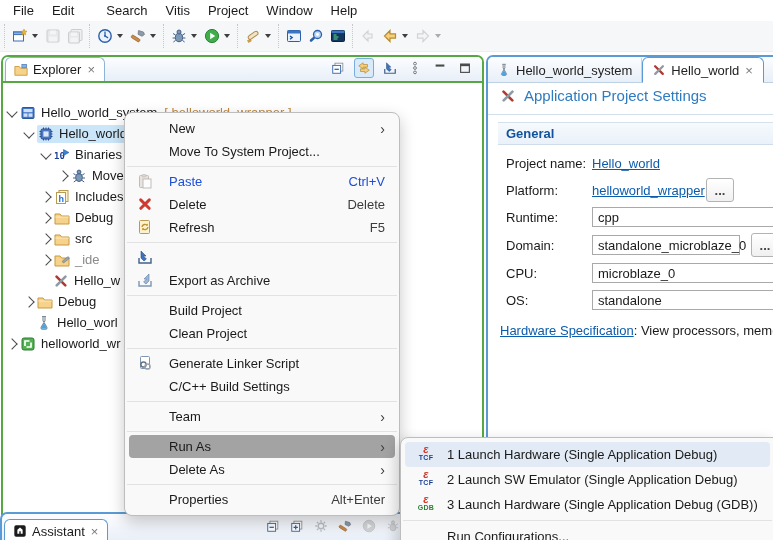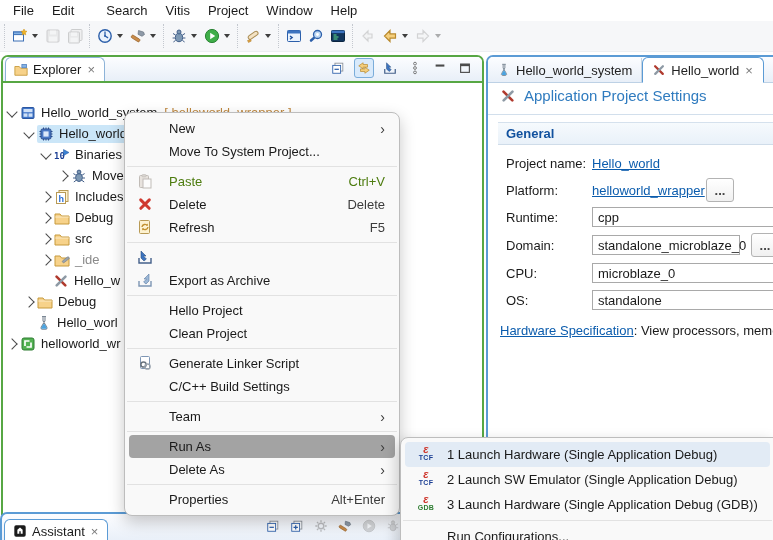--- a/index.html
+++ b/index.html
@@ -66,21 +66,21 @@
   .hwrow{position:absolute;left:12px;top:240px;white-space:nowrap}
 
   
   .cmenu{position:absolute;left:124px;top:112px;width:274px;background:#f9f9f9;border:1px solid #bdbdbd;border-radius:8px;box-shadow:0 6px 16px rgba(0,0,0,.22);padding:4px 0;z-index:50}
   .cmi{position:relative;height:23px;display:flex;align-items:center;padding:0 10px 0 40px;margin:0 4px;border-radius:4px}
   .cmi .ic{position:absolute;left:8px;top:3px;width:16px;height:16px}
   .cmi .lab{flex:1}
   .cmi .sc{color:#3c3c3c}
   .cmi .sub{color:#3c3c3c;font-size:14px;line-height:1;margin-left:8px}
   .cmi.hl{background:#a3a3a3}
-  .cmi.disabled .lab,.cmi.disabled .sc{color:#4d7c0f}
+  .cmi.disabled .lab,.cmi.disabled .sc{color:#1d4ed8}
   .csep{height:1px;background:#e2e2e2;margin:3px 2px}
 
   
   .smenu{position:absolute;left:400px;top:437px;width:373px;background:#f9f9f9;border:1px solid #bdbdbd;border-radius:8px 0 0 0;box-shadow:-4px 4px 14px rgba(0,0,0,.18);padding:4px 0;z-index:60}
   .smi{position:relative;height:25px;display:flex;align-items:center;padding:0 10px 0 42px;margin:0 4px;border-radius:4px}
   .smi.hl{background:#e2ebf5}
   .lich{position:absolute;left:9px;top:2px;width:24px;text-align:center;line-height:1}
   .lich .e{display:block;color:#cf3a30;font-size:11px;font-weight:bold;font-style:italic;height:10px}
   .lich .t{display:block;font-size:7px;font-weight:bold;letter-spacing:.3px}
   .lich .t.tcf{color:#1c3f94}
@@ -569,21 +569,21 @@
     </div>
     <div class="cmi">
       <svg class="ic" viewBox="0 0 16 16">
           <path d="M2 9v5h12V9" fill="none" stroke="#7e96b4" stroke-width="1.4"></path>
           <path d="M12 2L7 7h2.6l-3 3 2.4 2 3-3L12 9z" fill="#9db8d6" stroke="#5c7ca4" stroke-width=".6"></path>
         </svg>
       <span class="lab">Export as Archive</span>
     </div>
     <div class="csep"></div>
     <div class="cmi">
-      <span class="lab">Hello Project</span>
+      <span class="lab">Build Project</span>
     </div>
     <div class="cmi">
       <span class="lab">Clean Project</span>
     </div>
     <div class="csep"></div>
     <div class="cmi">
       <svg class="ic" viewBox="0 0 16 16">
           <rect x="3.5" y="1.5" width="9" height="12" rx="1" fill="#fff" stroke="#7e96b4"></rect>
           <circle cx="6.5" cy="9.5" r="2.6" fill="none" stroke="#6a747e" stroke-width="1.5"></circle>
           <circle cx="10.5" cy="11.5" r="2.6" fill="none" stroke="#9aa4ae" stroke-width="1.5"></circle>

